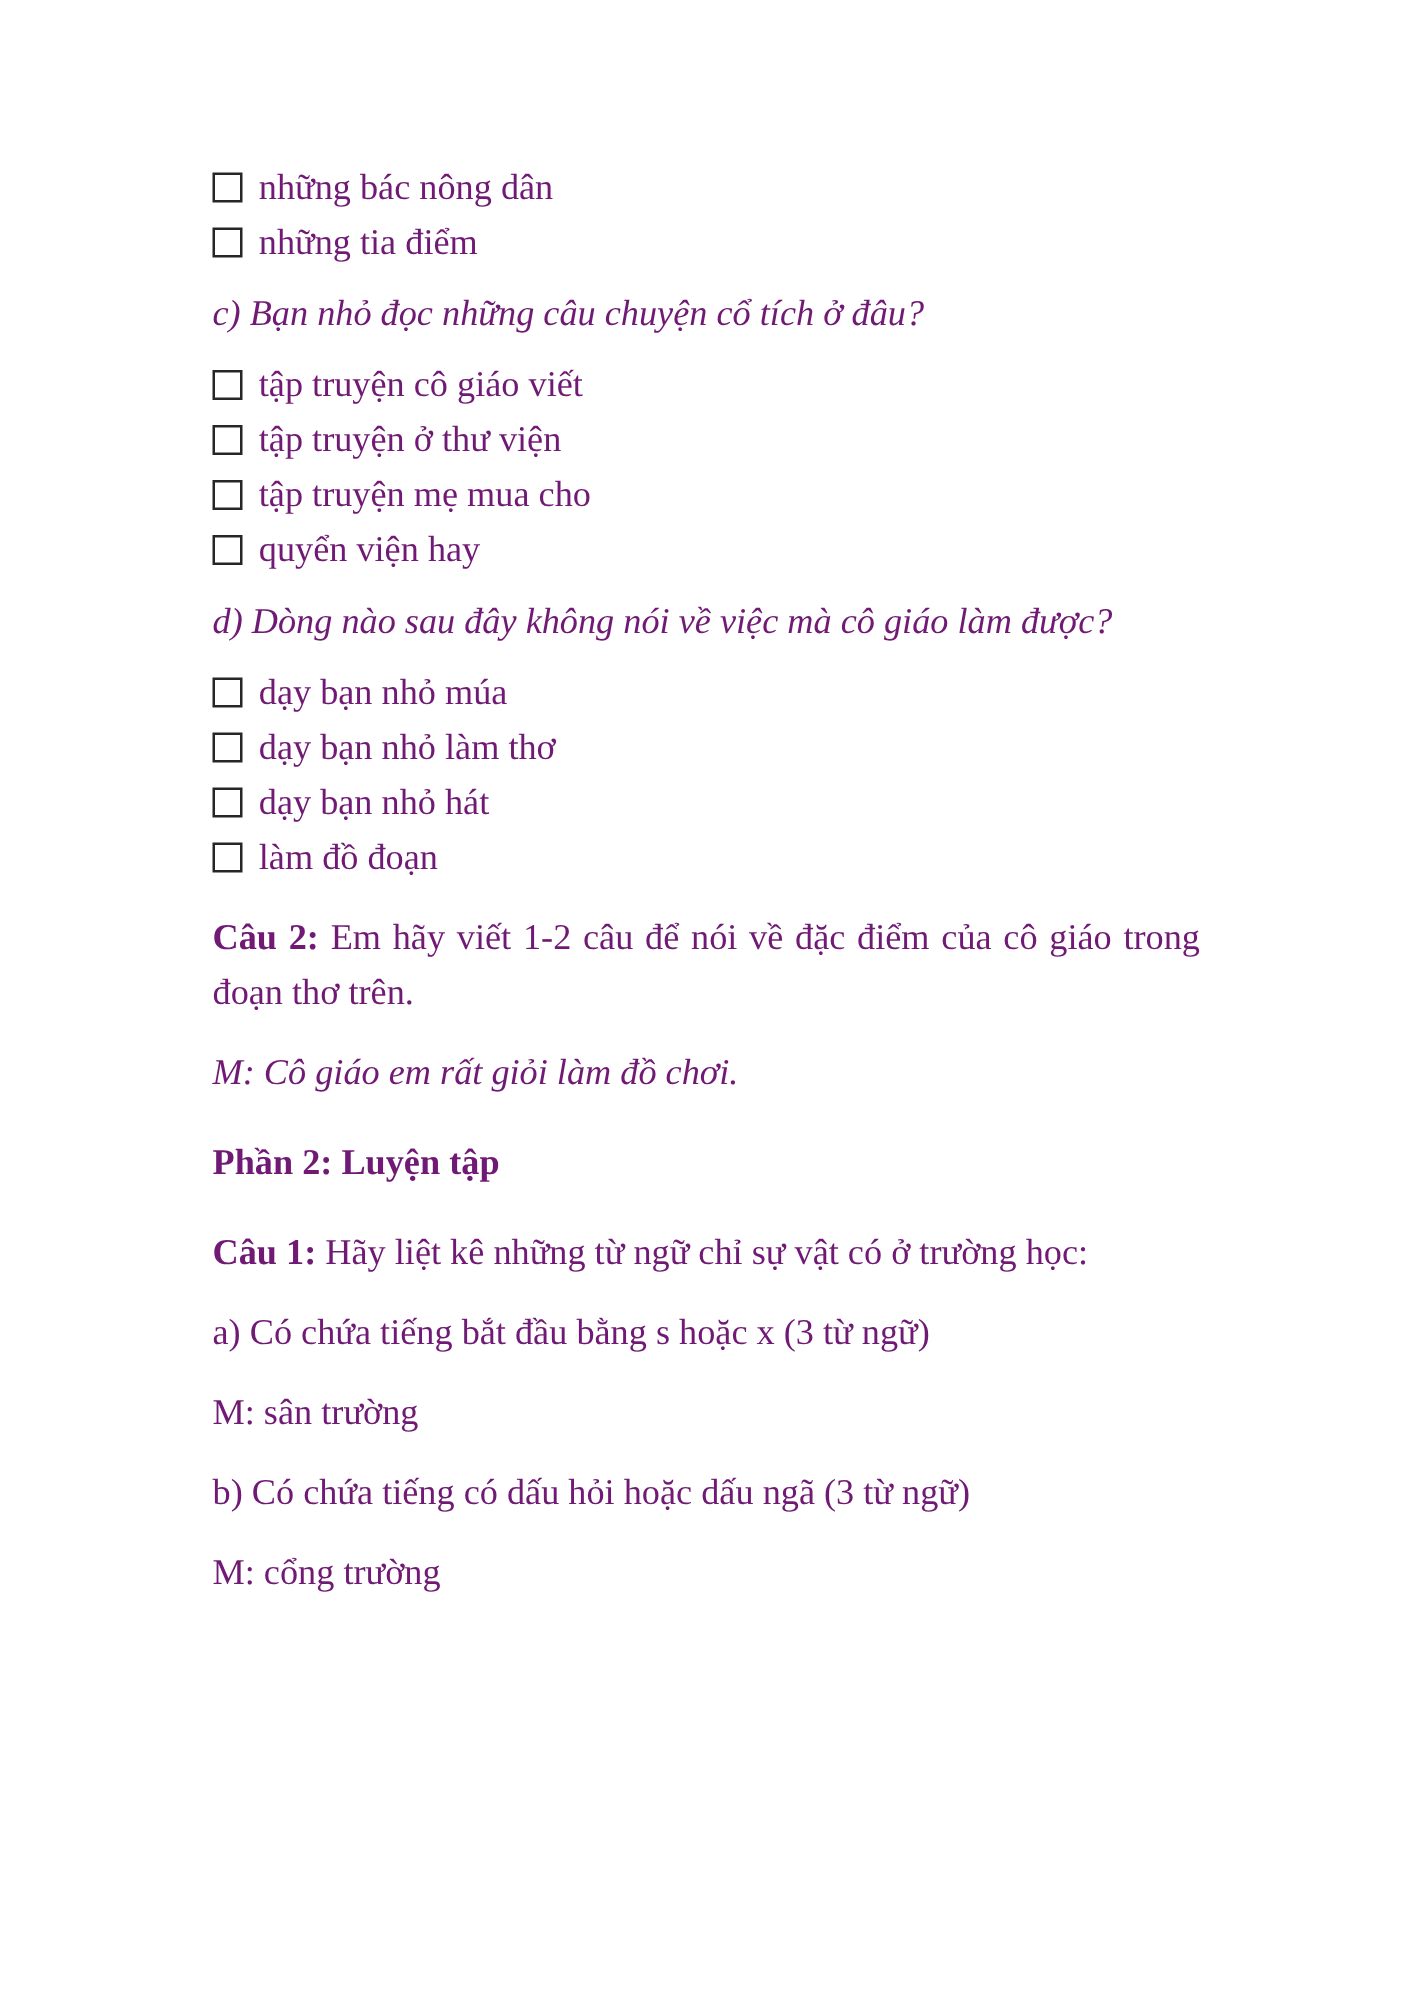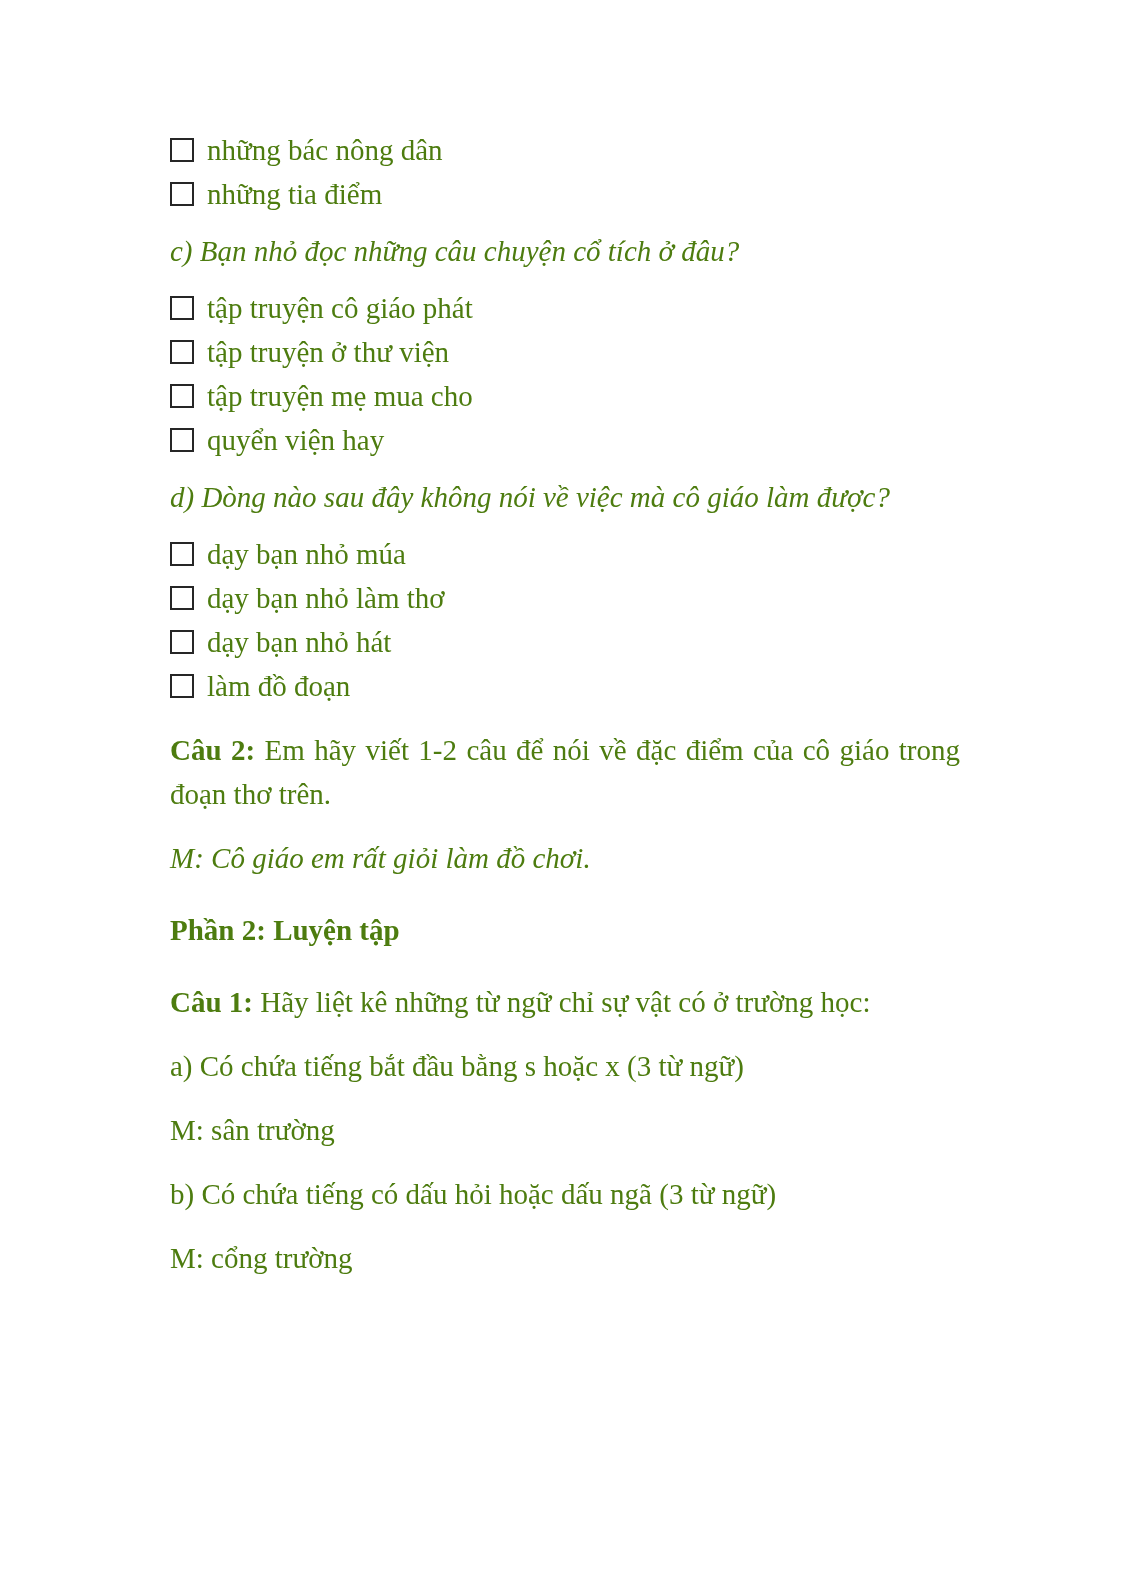--- a/index.html
+++ b/index.html
@@ -8,21 +8,21 @@
     width: 1126px;
     height: 1592px;
     background: #ffffff;
     overflow: hidden;
   }
   .page {
     position: relative;
     width: 1126px;
     height: 1592px;
     background: #ffffff;
-    color: #4d7c0f;
+    color: #701a75;
     font-family: "Liberation Serif", "DejaVu Serif", serif;
     font-size: 29px;
     line-height: 44px;
   }
   .content {
     position: absolute;
     left: 170px;
     top: 128px;
     width: 790px;
   }
@@ -71,21 +71,21 @@
       <div class="option-row">
         <span class="checkbox"></span>
         <span>những tia điểm</span>
       </div>
     </div>
 
     <div class="q-italic">c) Bạn nhỏ đọc những câu chuyện cổ tích ở đâu?</div>
     <div class="group">
       <div class="option-row">
         <span class="checkbox"></span>
-        <span>tập truyện cô giáo phát</span>
+        <span>tập truyện cô giáo viết</span>
       </div>
       <div class="option-row">
         <span class="checkbox"></span>
         <span>tập truyện ở thư viện</span>
       </div>
       <div class="option-row">
         <span class="checkbox"></span>
         <span>tập truyện mẹ mua cho</span>
       </div>
       <div class="option-row">

